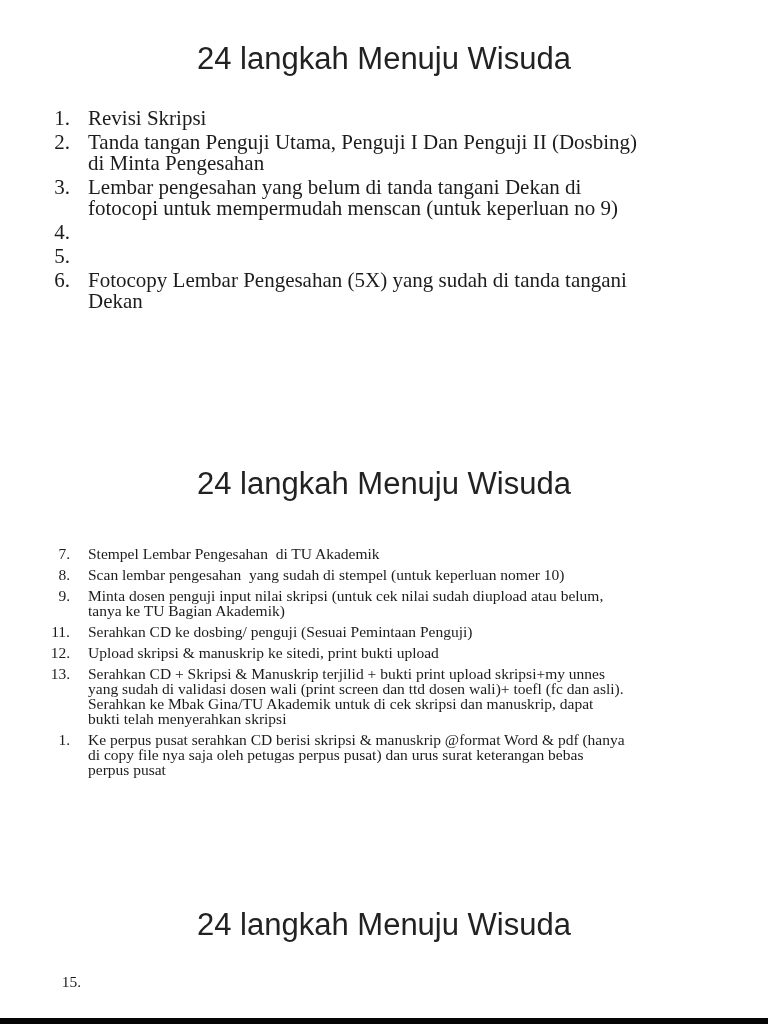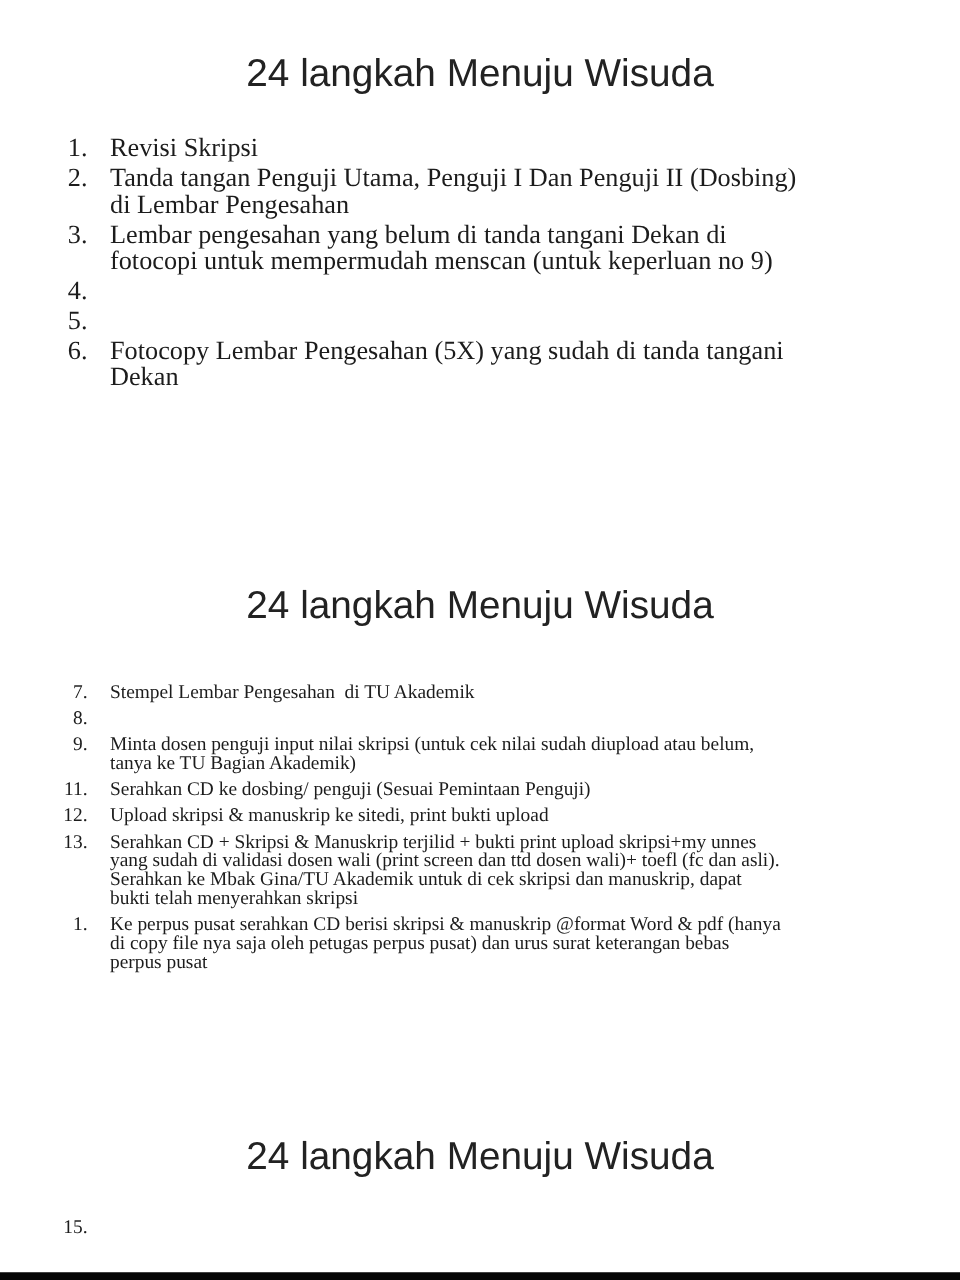--- a/index.html
+++ b/index.html
@@ -60,21 +60,21 @@
     top: 546px;
     font-size: 15.5px;
     line-height: 15px;
   }
   #list-2 .item { margin-bottom: 6px; }
   #list-3 {
     top: 974px;
     font-size: 15.5px;
     line-height: 15px;
   }
-  #list-3 .item { margin-bottom: 6px; }
+  #list-3 .item { margin-bottom: 6px; margin-left: 11px; }
   .item {
     display: flex;
     align-items: flex-start;
   }
   .num {
     flex: 0 0 70px;
     text-align: right;
     white-space: pre;
   }
   .txt {
@@ -101,21 +101,21 @@
     <ol class="list" id="list-1">
 
         <li class="item">
           <span class="num">1.</span>
           <span class="txt">Revisi Skripsi</span>
         </li>
 
         <li class="item">
           <span class="num">2.</span>
           <span class="txt">Tanda tangan Penguji Utama, Penguji I Dan Penguji II (Dosbing)
-di Lembar Pengesahan</span>
+di Minta Pengesahan</span>
         </li>
 
         <li class="item">
           <span class="num">3.</span>
           <span class="txt">Lembar pengesahan yang belum di tanda tangani Dekan di
 fotocopi untuk mempermudah menscan (untuk keperluan no 9)</span>
         </li>
 
         <li class="item">
           <span class="num">4.</span>
@@ -135,20 +135,21 @@
     <h1 class="slide-title" id="title-2">24 langkah Menuju Wisuda</h1>
     <ol class="list" id="list-2">
 
         <li class="item">
           <span class="num">7.</span>
           <span class="txt">Stempel Lembar Pengesahan  di TU Akademik</span>
         </li>
 
         <li class="item">
           <span class="num">8.</span>
+          <span class="txt">Scan lembar pengesahan  yang sudah di stempel (untuk keperluan nomer 10)</span>
         </li>
 
         <li class="item">
           <span class="num">9.</span>
           <span class="txt">Minta dosen penguji input nilai skripsi (untuk cek nilai sudah diupload atau belum,
 tanya ke TU Bagian Akademik)</span>
         </li>
 
 
         <li class="item">

